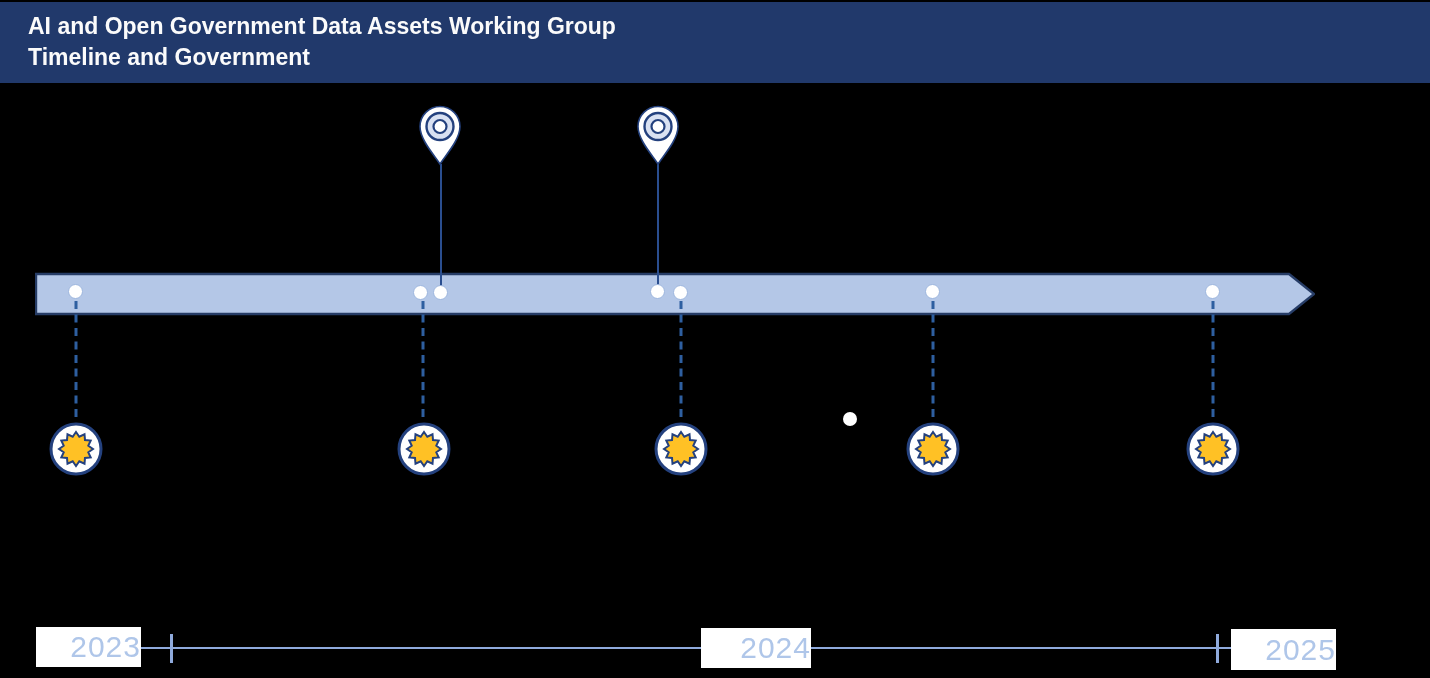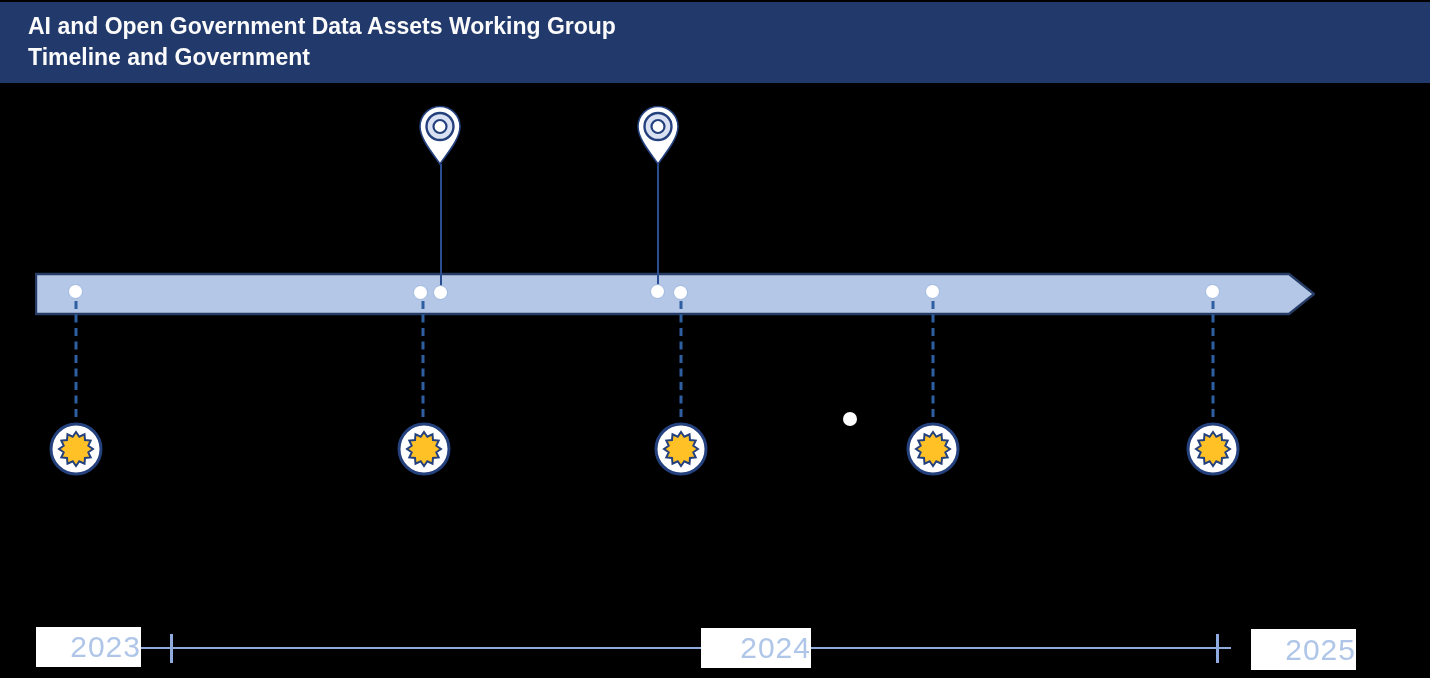--- a/index.html
+++ b/index.html
@@ -38,21 +38,21 @@
   }
   
   .axis-line{position:absolute;left:141px;top:647px;width:1090px;height:2px;background:#8FAADC;}
   .axis-tick{position:absolute;width:3px;height:29px;top:634px;background:#8FAADC;}
   .year-box{
     position:absolute;background:#FFFFFF;display:flex;align-items:center;justify-content:flex-end;
     color:#AFC6E9;font-size:30px;letter-spacing:1px;
   }
   .yb-2023{left:36px;top:627px;width:105px;height:40px;}
   .yb-2024{left:661px;top:628px;width:110px;height:40px;margin-left:40px;}
-  .yb-2025{left:1231px;top:629px;width:105px;height:41px;margin-left:20px;}
+  .yb-2025{left:1231px;top:629px;width:105px;height:41px;}
   .defs-holder{position:absolute;width:0;height:0;overflow:hidden;}
 </style>
 </head>
 <body>
 
 <div id="canvas">
 
   <svg class="defs-holder" aria-hidden="true">
     <defs>
       <g id="star-sym">

